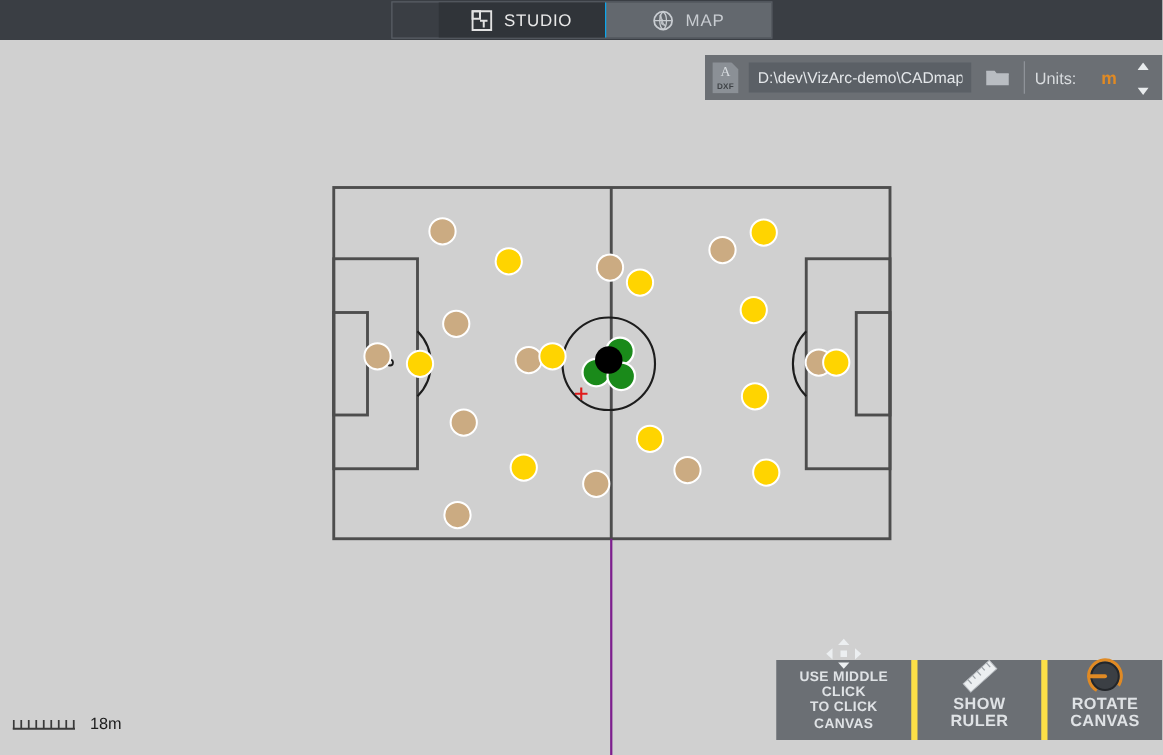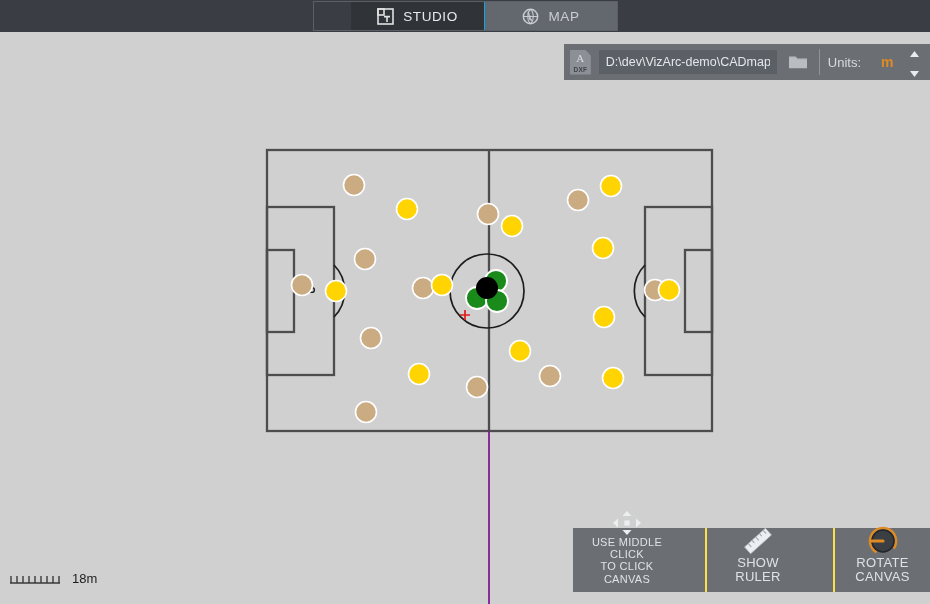--- a/index.html
+++ b/index.html
@@ -152,22 +152,23 @@
     align-items: center;
     justify-content: flex-end;
     color: #dfe2e5;
     font-size: 11px;
     letter-spacing: .3px;
     cursor: pointer;
     box-sizing: border-box;
     padding: 6px 12px 7px;
     text-align: center;
     line-height: 1.12;
-  }
-  .bbtn + .bbtn { border-left: 2px solid #fde047; margin-left: 24px; }
+    font-weight: bold;
+  }
+  .bbtn + .bbtn { border-left: 5px solid #fde047; }
   #btn-move { width: 108px; }
   #btn-ruler { width: 104px; font-size: 13px; }
   #btn-rotate { width: 97px; font-size: 13px; }
   .bicon { flex: 1 1 auto; display: flex; align-items: center; justify-content: center; }
 </style>
 </head>
 <body>
 
 <div id="topbar">
   <div id="tabgroup">

